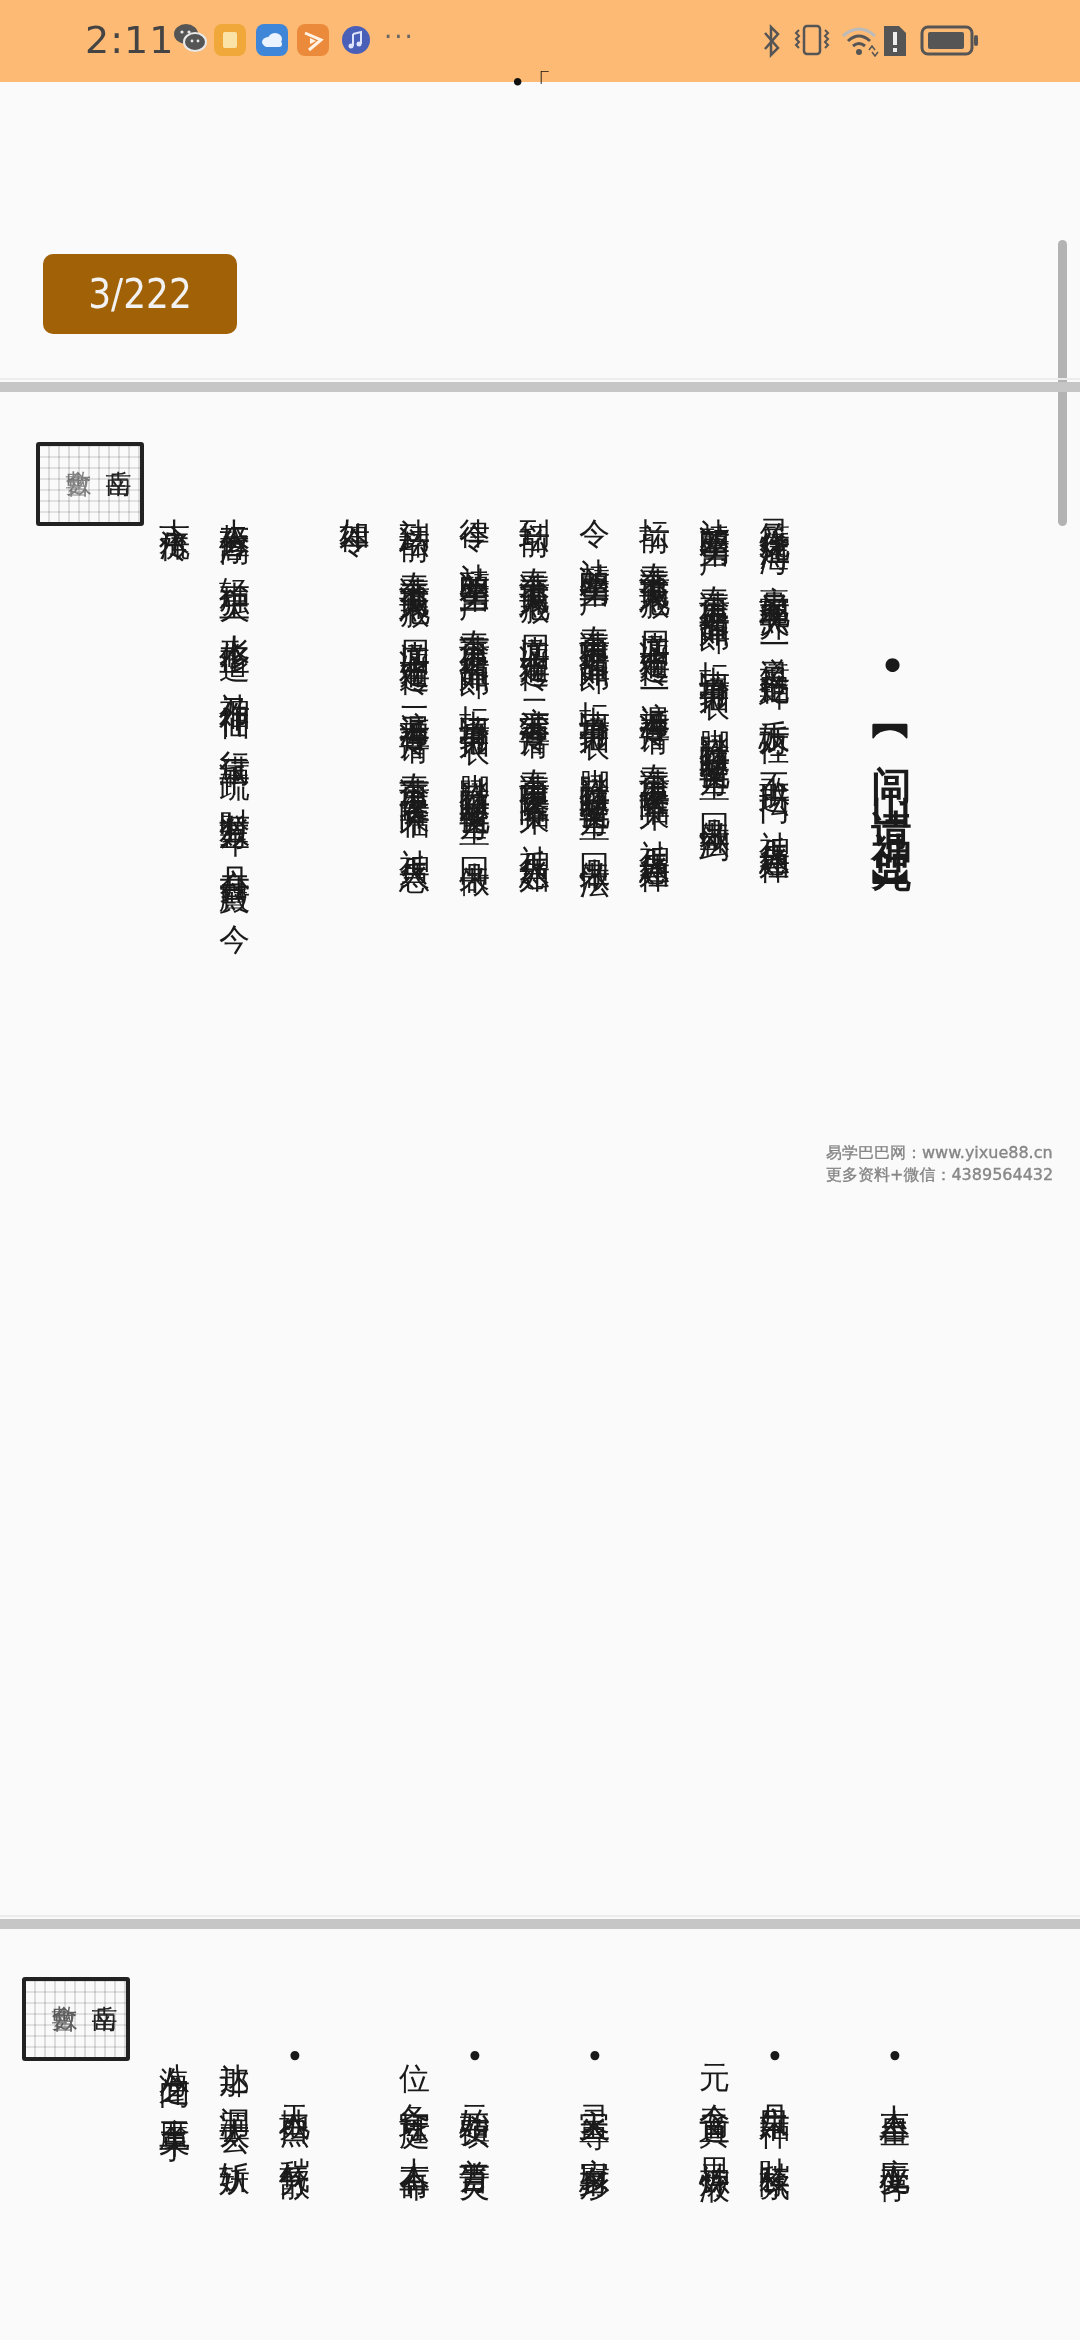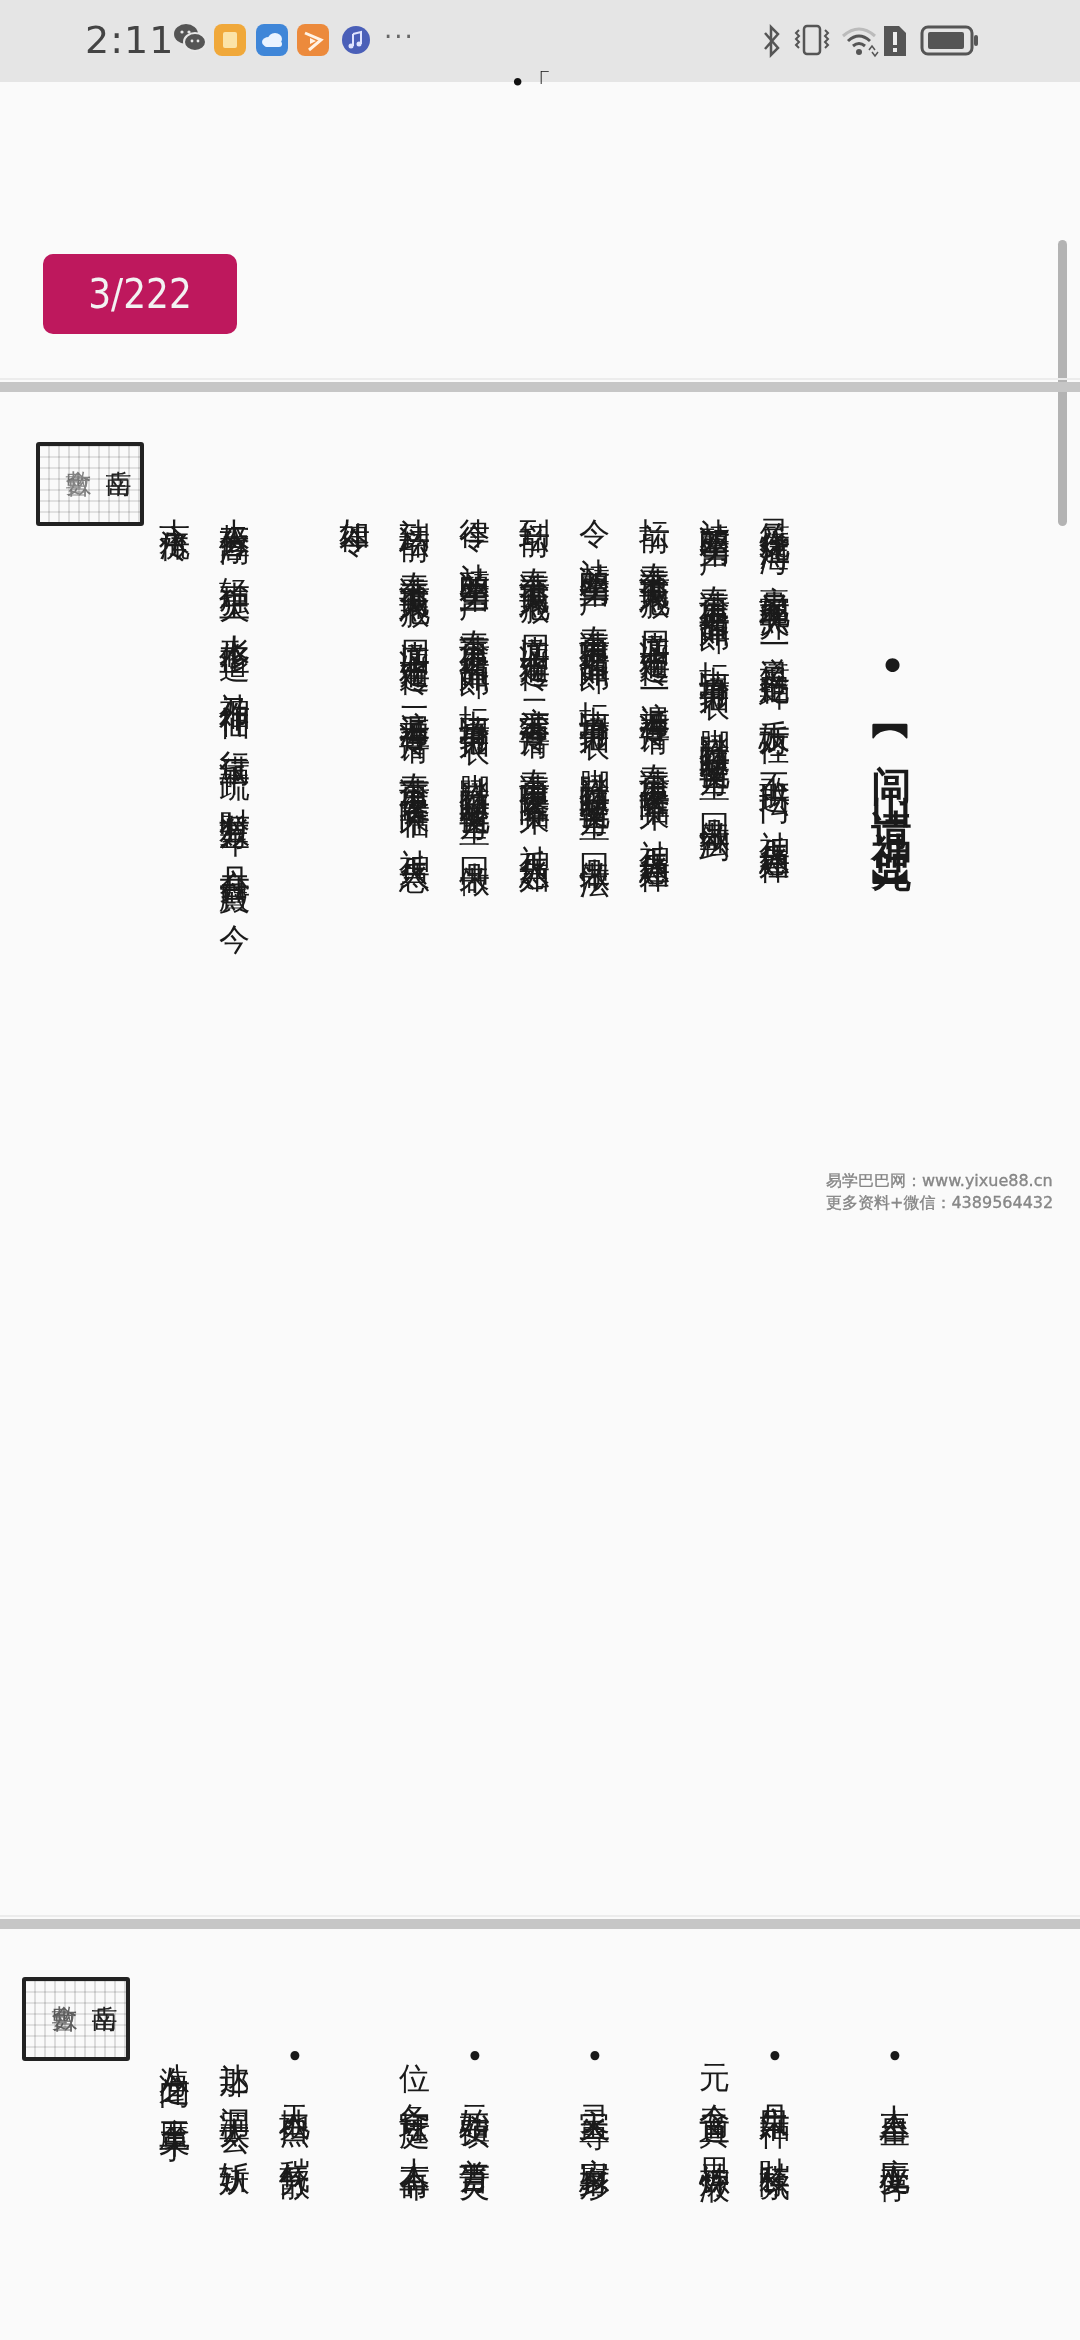--- a/index.html
+++ b/index.html
@@ -4,21 +4,21 @@
 <style>
   html, body { margin: 0; padding: 0; }
   body {
     width: 1080px; height: 2340px; overflow: hidden; position: relative;
     background: #fafafa;
     font-family: "DejaVu Serif", "Liberation Serif", serif;
   }
   
   .status-bar {
     position: absolute; left: 0; top: 0; width: 1080px; height: 82px;
-    background: #e5e5e5;
+    background: #fdba74;
   }
   .status-time {
     position: absolute; left: 85px; top: 18px; font-size: 38px; color: #444;
     font-family: "DejaVu Sans", "Liberation Sans", sans-serif; letter-spacing: 1px;
   }
   .sb-icon { position: absolute; top: 24px; }
   .app-icon { width: 32px; height: 32px; border-radius: 8px; }
   .more-dots {
     position: absolute; left: 384px; top: 22px; font-size: 26px; color: #666;
     font-family: "DejaVu Sans", sans-serif; letter-spacing: 2px;
@@ -26,21 +26,21 @@
   
   .page-sep {
     position: absolute; left: 0; width: 1080px; height: 10px;
     background: #c6c6c6;
   }
   .page-sep::before {
     content: ""; position: absolute; left: 0; right: 0; top: -4px; height: 2px; background: #ececec;
   }
   .page-indicator {
     position: absolute; left: 43px; top: 254px; width: 194px; height: 80px;
-    background: #be185d; border-radius: 10px;
+    background: #a16207; border-radius: 10px;
     color: #f2f2f2; font-size: 40px; line-height: 80px; text-align: center;
     font-family: "DejaVu Sans Condensed", "DejaVu Sans", "Liberation Sans", sans-serif;
   }
   .scrollbar {
     position: absolute; left: 1058px; top: 240px; width: 9px; height: 286px;
     background: #b3b3b3; border-radius: 5px;
   }
   .prev-page-fragment {
     position: absolute; left: 510px; top: 66px; font-size: 26px; color: #111;
   }
@@ -58,21 +58,21 @@
     background:
       repeating-linear-gradient(90deg, transparent 0 8px, rgba(0,0,0,0.12) 8px 10px),
       repeating-linear-gradient(0deg, transparent 0 9px, rgba(0,0,0,0.10) 9px 11px);
   }
   .seal .glyph {
     position: absolute; font-size: 26px; color: #222; line-height: 30px;
     writing-mode: vertical-rl; text-orientation: upright;
   }
   .watermark {
     position: absolute; left: 826px; top: 1142px; font-size: 16px; line-height: 22px;
-    color: #8a8a8a; font-family: "DejaVu Sans", "Liberation Sans", sans-serif; margin-top: 28px;
+    color: #8a8a8a; font-family: "DejaVu Sans", "Liberation Sans", sans-serif;
     -webkit-text-stroke: 0.3px #777;
   }
 </style>
 </head>
 <body>
 
 <div class="status-bar">
   <span class="status-time">2:11</span>
 
   <span class="sb-icon" style="left:173px;top:22px;">

